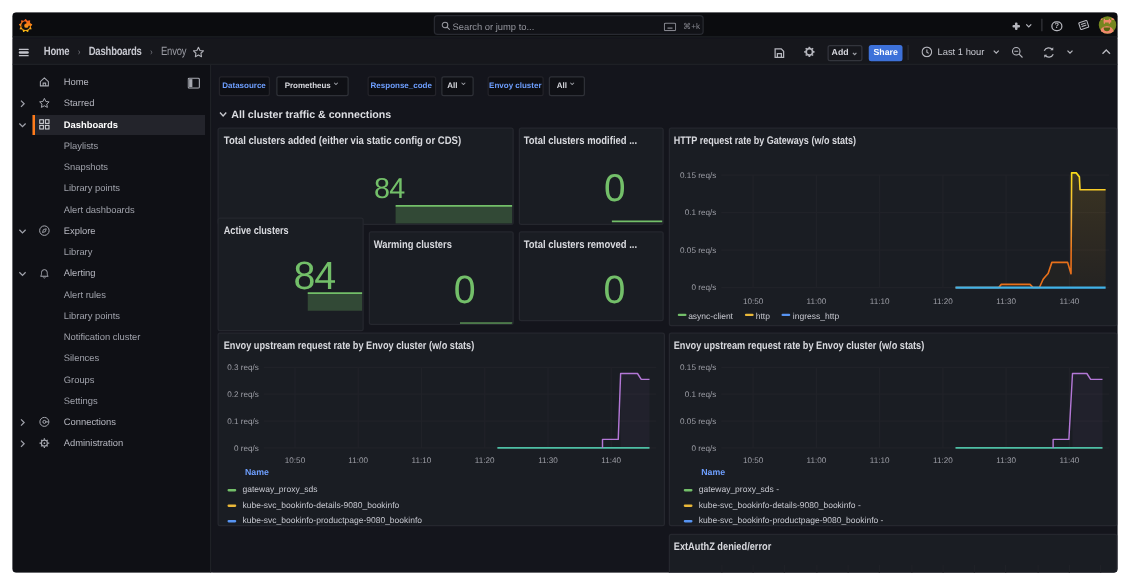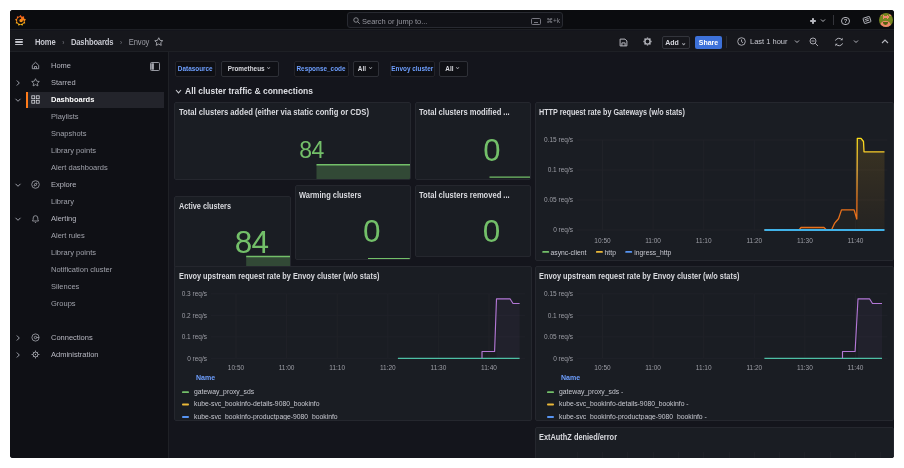--- a/index.html
+++ b/index.html
@@ -234,20 +234,23 @@
         <span class="txt">Library points</span>
       </div>
       <div class="sitem sub " style="top:209.40px">
         <span class="txt">Notification cluster</span>
       </div>
       <div class="sitem sub " style="top:226.40px">
         <span class="txt">Silences</span>
       </div>
       <div class="sitem sub " style="top:243.40px">
         <span class="txt">Groups</span>
+      </div>
+      <div class="sitem sub " style="top:260.40px">
+        <span class="txt">Settings</span>
       </div>
       <div class="sitem  " style="top:277.40px">
         <svg class="chev" viewBox="0 0 8 8">
           <path d="M2.8 1.5 L5.3 4 L2.8 6.5" fill="none" stroke="#9fa1aa" stroke-width="1"></path>
         </svg>
         <svg class="sicon" viewBox="0 0 9 9">
           <circle cx="4.5" cy="4.5" r="3.6" fill="none" stroke="#a6a8b0" stroke-width="0.8"></circle>
           <circle cx="4.5" cy="4.5" r="1.2" fill="none" stroke="#a6a8b0" stroke-width="0.8"></circle>
           <line x1="5.6" y1="4.5" x2="8" y2="4.5" stroke="#a6a8b0" stroke-width="0.8"></line>
         </svg>
@@ -343,21 +346,21 @@
           <g>
             <rect x="6.2" y="148" width="7" height="1.8" rx="0.9" fill="#73bf69"></rect>
             <text class="leg" x="14.5" y="152.3">async-client</text>
             <rect x="59.9" y="148" width="7" height="1.8" rx="0.9" fill="#eab839"></rect>
             <text class="leg" x="68.6" y="152.3">http</text>
             <rect x="89.2" y="148" width="7" height="1.8" rx="0.9" fill="#5794f2"></rect>
             <text class="leg" x="98.3" y="152.3">ingress_http</text>
           </g>
         </svg>
       </div>
-      <div class="panel" style="left:4px;top:144px;width:117px;height:91px">
+      <div class="panel" style="left:4px;top:122px;width:117px;height:91px">
         <div class="ptitle" style="transform:scaleX(0.83)">Active clusters</div>
         <div class="bignum" style="top:29.9px;font-size:31.5px;line-height:31.5px;letter-spacing:-0.8px;">84</div>
         <svg class="abs" style="left:0;top:0" width="115" height="73.7" viewBox="0 0 115 73.7">
           <path d="M71.2 59.5 H115 V73.7 H71.2 Z" fill="rgba(115,191,105,0.28)"></path>
           <line x1="71.2" y1="59.5" x2="115" y2="59.5" stroke="#73bf69" stroke-width="1.4"></line>
         </svg>
       </div>
       <div class="panel" style="left:124.5px;top:132.8px;width:116.5px;height:75.7px">
         <div class="ptitle" style="transform:scaleX(0.85)">Warming clusters</div>
         <div class="bignum" style="top:29.9px;font-size:31.5px;line-height:31.5px;">0</div>

